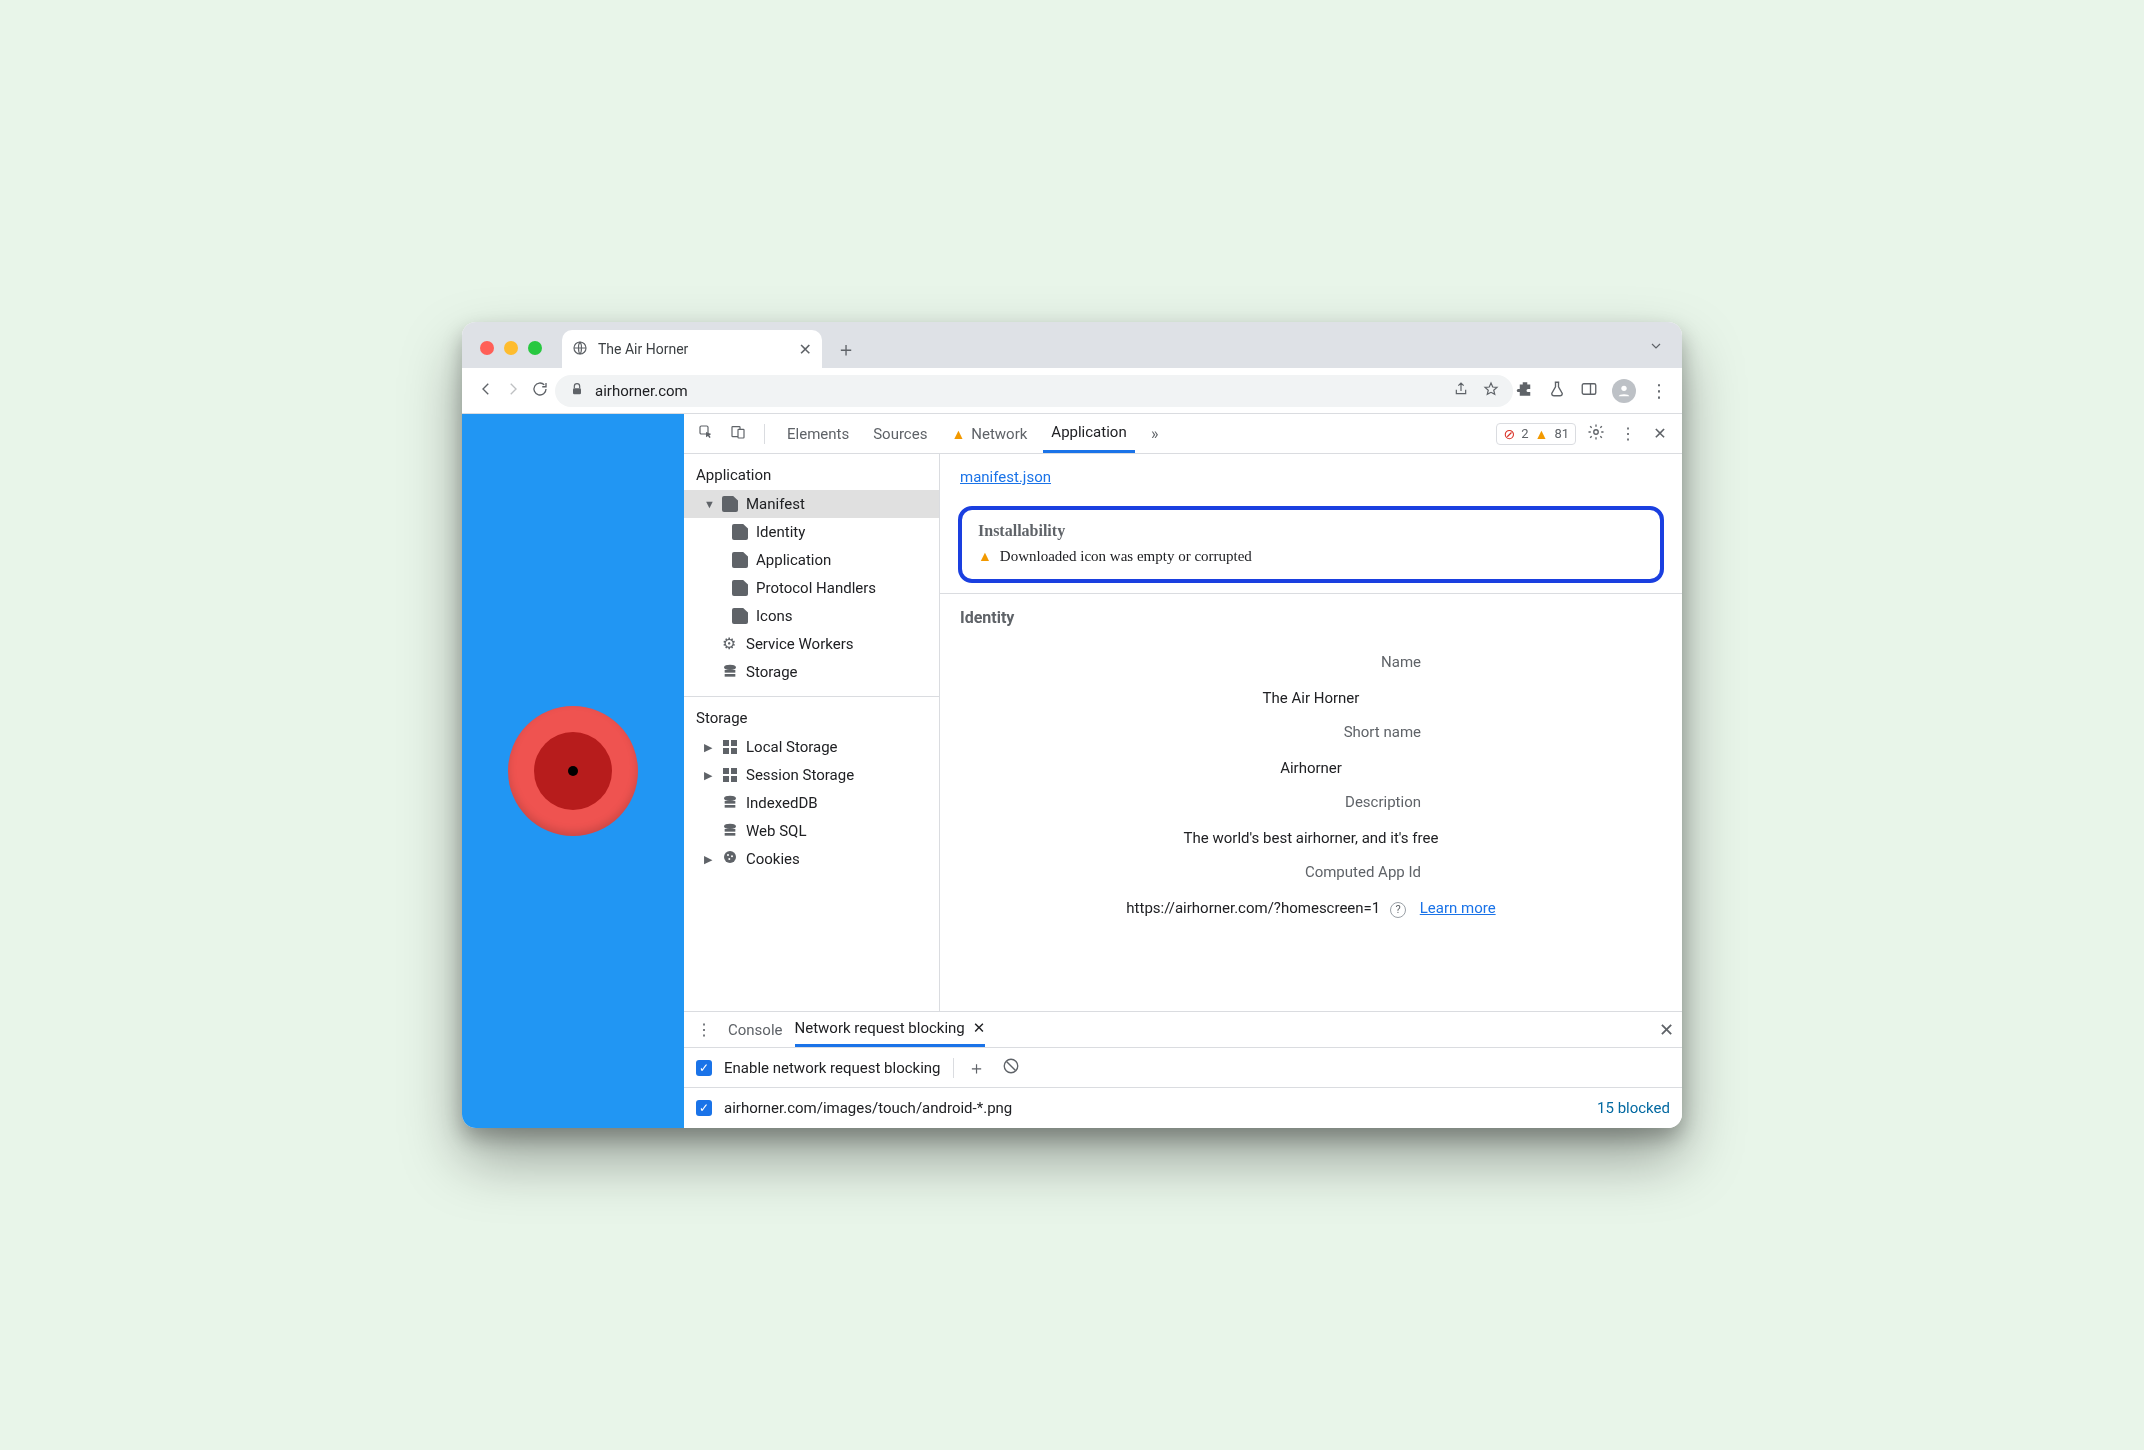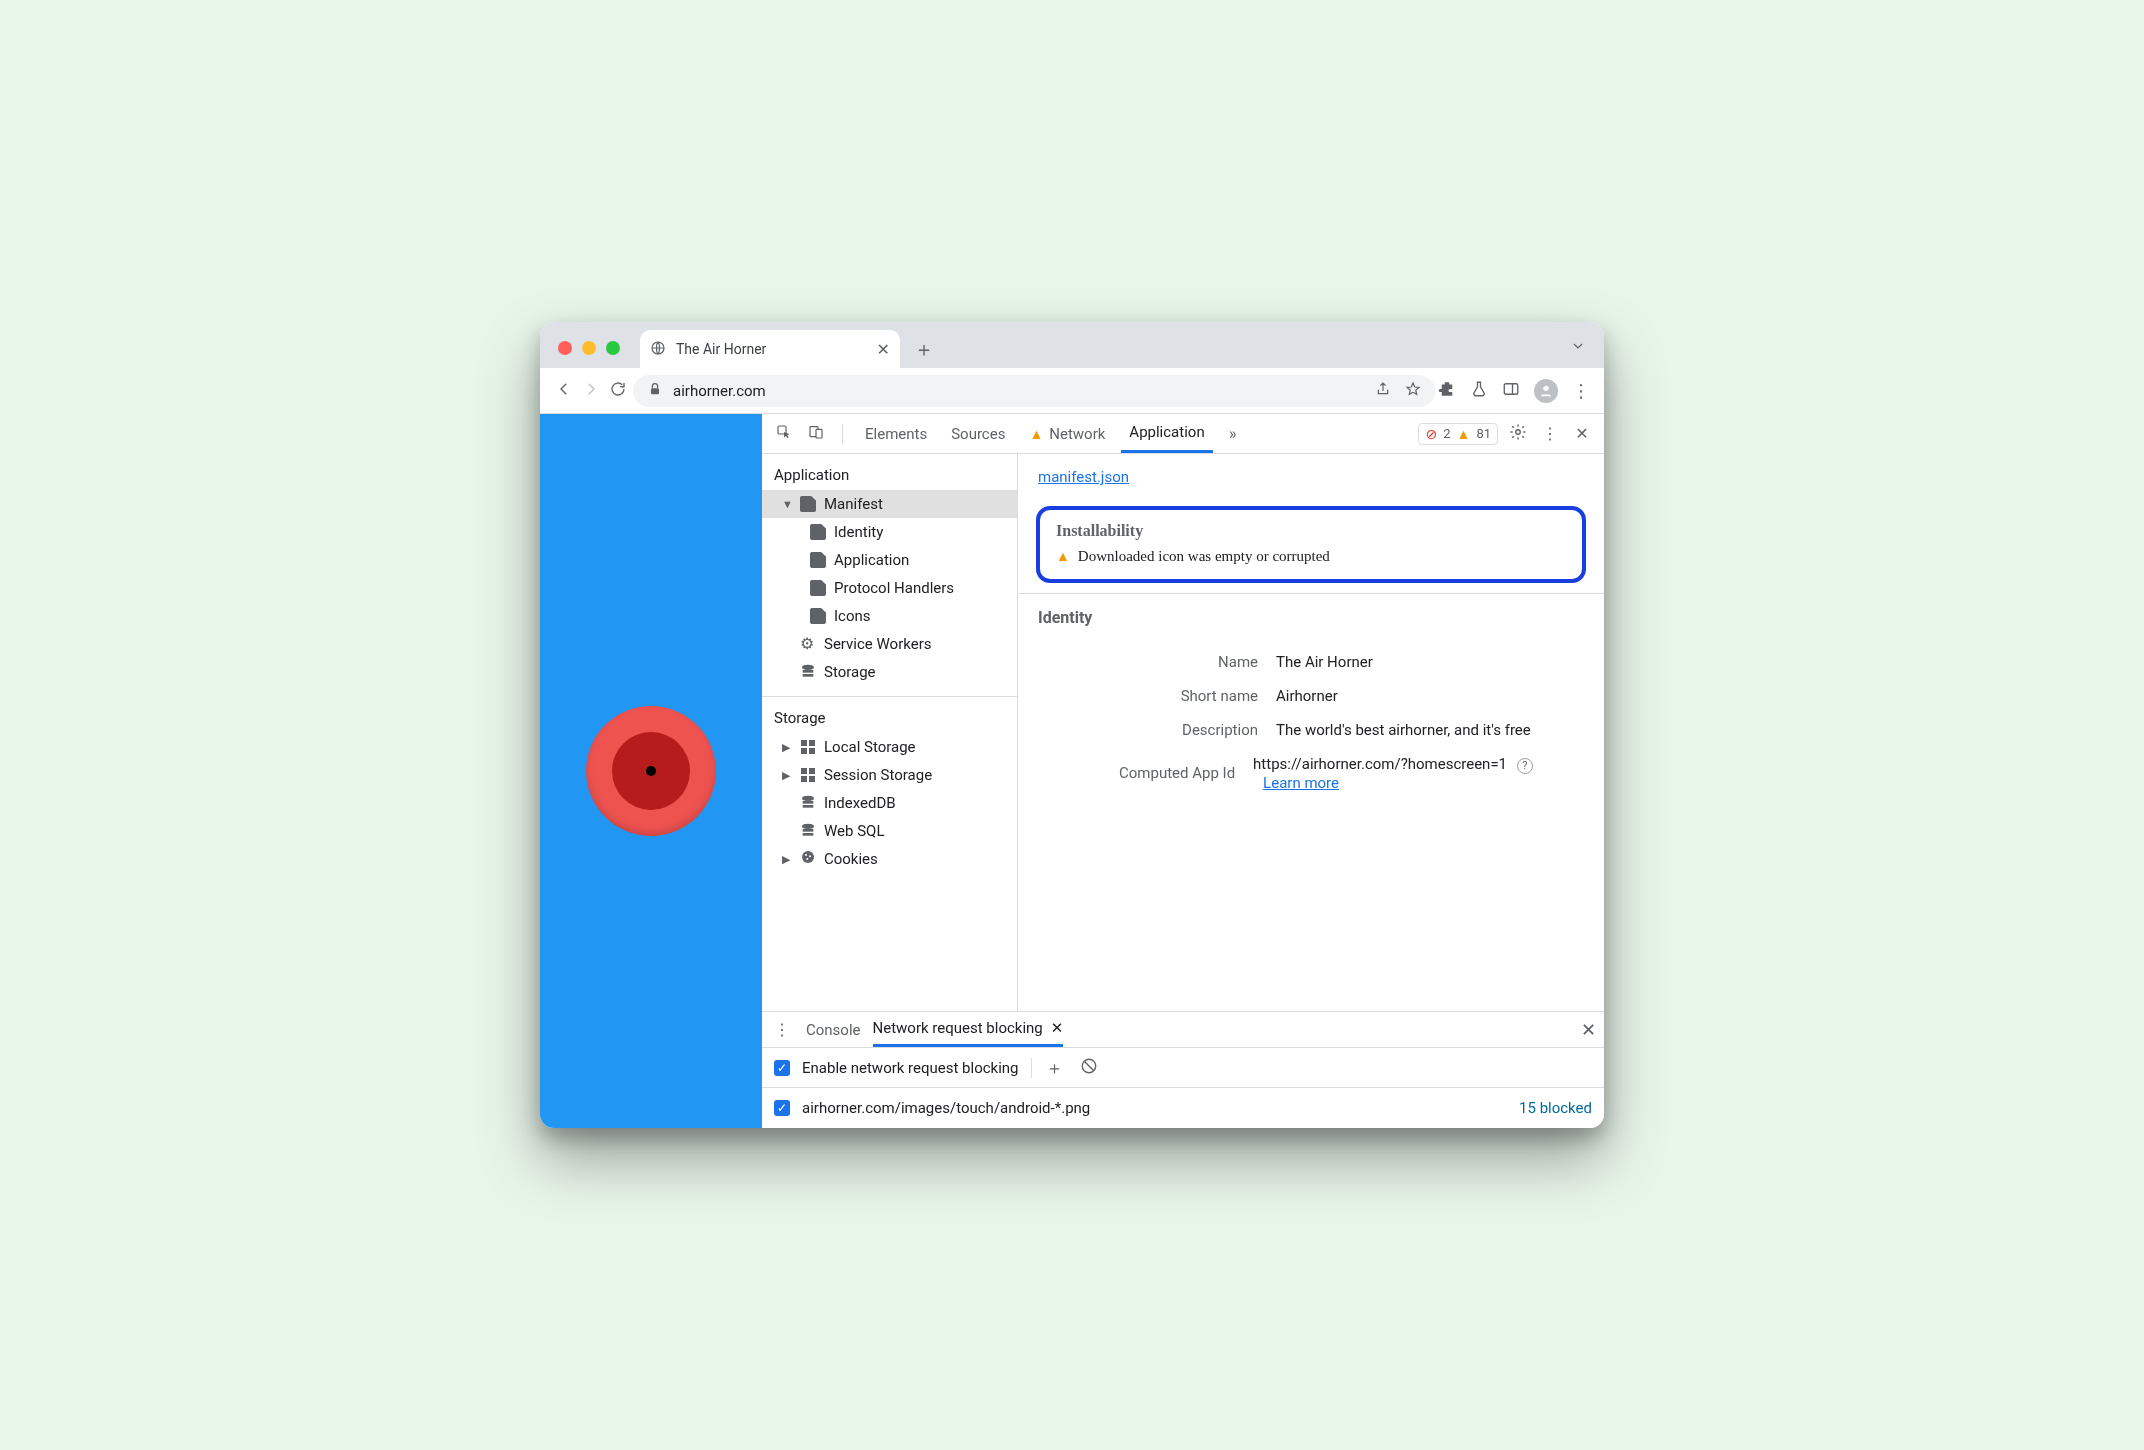--- a/index.html
+++ b/index.html
@@ -14,21 +14,21 @@
   * { box-sizing: border-box; }
   html, body { margin:0; padding:0; height:100%; }
   body {
     font-family: -apple-system, BlinkMacSystemFont, "Segoe UI", Roboto, Helvetica, Arial, sans-serif;
     background: #e8f5e9;
     display:flex;
     align-items:center;
     justify-content:center;
   }
   .window {
-    width: 1064px;
+    width: 1220px;
     height: 806px;
     background: var(--chrome-bg);
     border-radius: 14px;
     box-shadow: 0 30px 60px rgba(0,0,0,0.35), 0 10px 20px rgba(0,0,0,0.25);
     overflow: hidden;
     display:flex;
     flex-direction:column;
     color: var(--text);
   }
 
@@ -166,21 +166,21 @@
     margin: 10px 18px;
     border: 4px solid #1a3fe0;
     border-radius: 14px;
     padding: 12px 16px 14px 16px;
     font-family: Liberation Serif, serif;
   }
   .install-card h5 { margin:0 0 8px 0; font-size:16px; font-weight:700; color:#5f6368;}
   .install-msg { display:flex; gap:8px; align-items:center; color:#202124;}
   .pane-section { border-top:1px solid var(--chrome-border); padding: 14px 20px; }
   .pane-section h5 { margin: 0 0 18px 0; font-size:16px; font-weight:700; color:#5f6368;}
-  .kv { display:flex; gap:18px; padding:8px 0; align-items:center;}
+  .kv { display:flex; gap:18px; padding:8px 0; align-items:center;flex-direction:column;}
   .kv .k { width: 220px; text-align:right; color:#5f6368;}
   .kv .v { color:#202124;}
   .learn { color:var(--link); text-decoration:underline; margin-left:10px;}
   .help-circ { display:inline-flex; width:16px; height:16px; border:1px solid #9aa0a6; border-radius:50%; font-size:11px; align-items:center; justify-content:center; color:#5f6368; margin-left:6px;}
 
   
   .drawer { border-top:1px solid var(--chrome-border);}
   .drawer-tabs { height:36px; display:flex; align-items:center; padding:0 8px; gap:12px; font-size:15px; color:var(--text-muted); border-bottom:1px solid var(--chrome-border);}
   .drawer-tab { display:flex; align-items:center; gap:8px; height:100%; cursor:pointer;}
   .drawer-tab.active { color:#202124; border-bottom:3px solid var(--link);}

